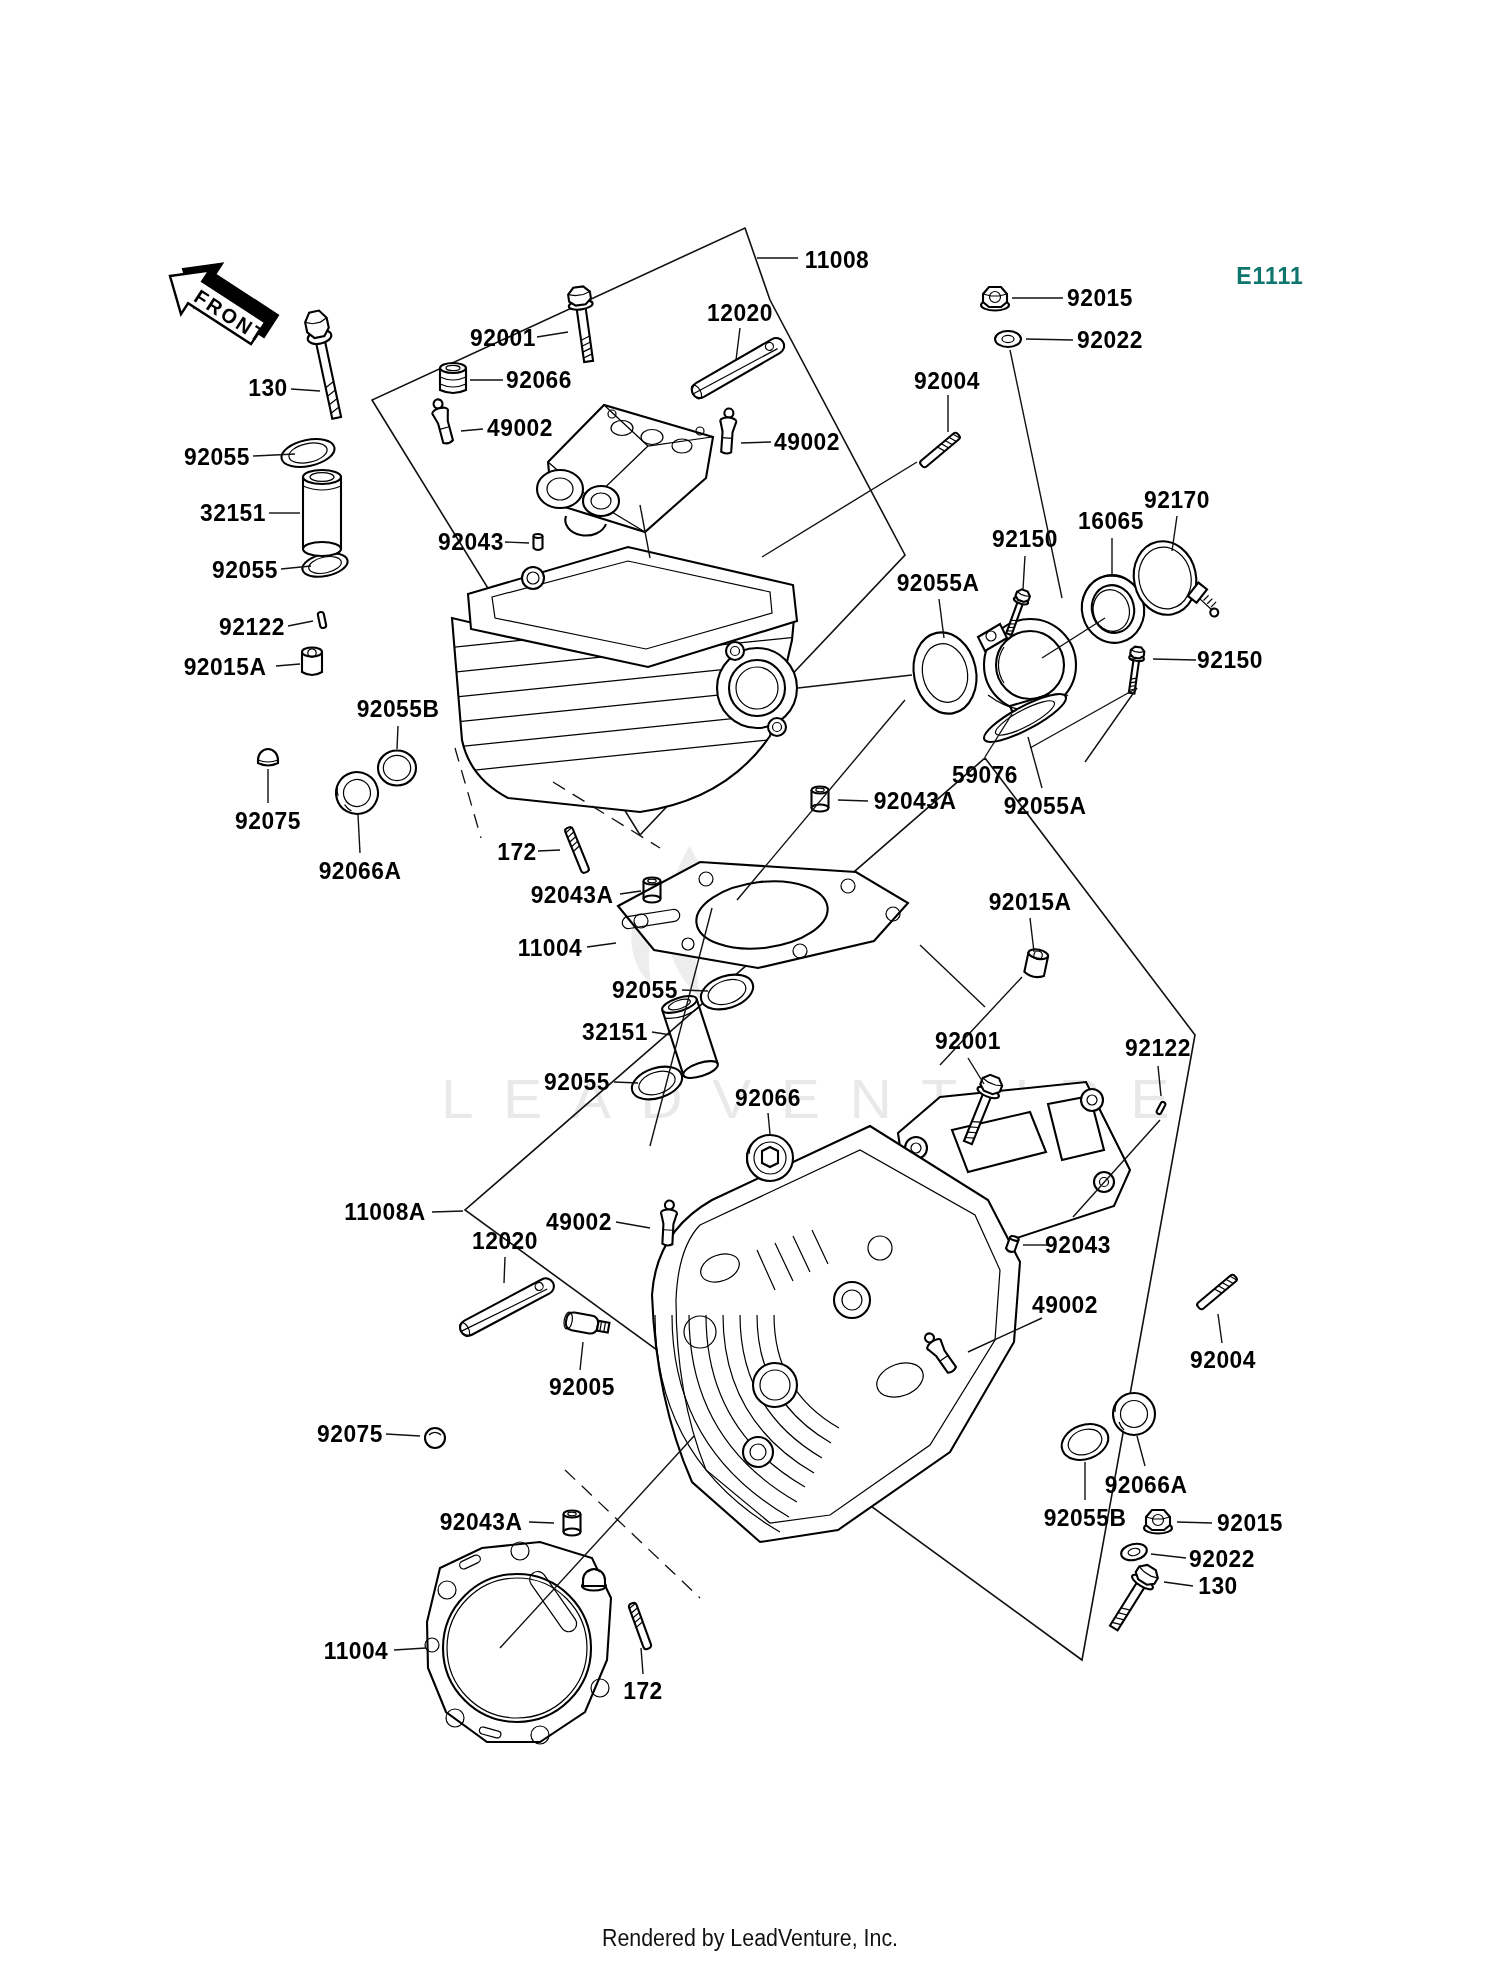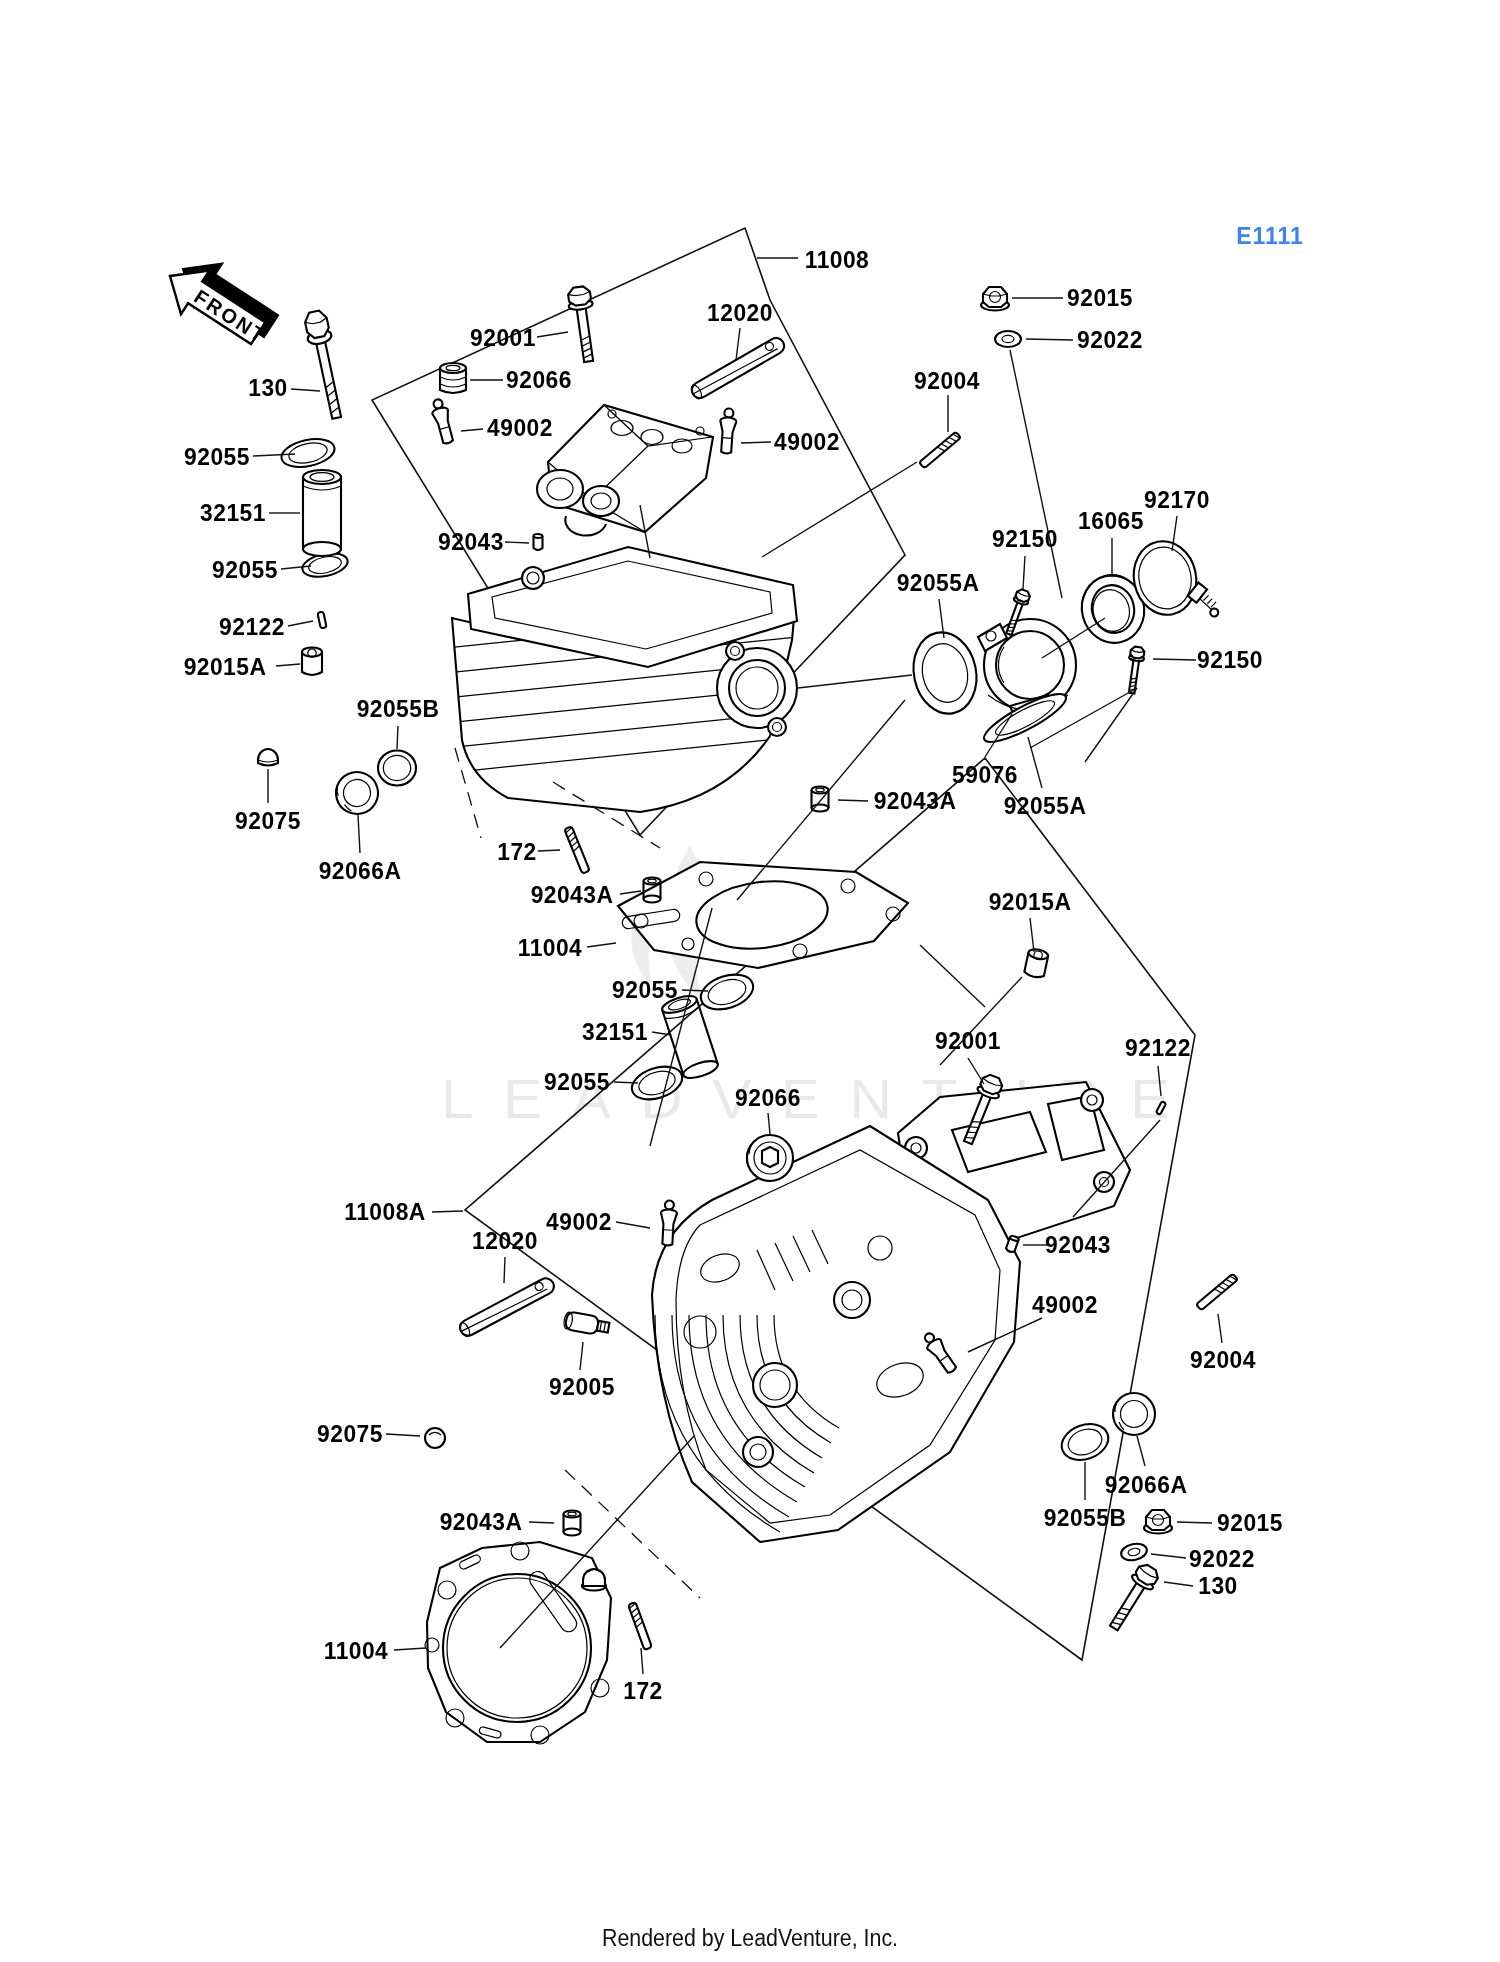--- a/index.html
+++ b/index.html
@@ -4,21 +4,21 @@
 <style>
   html,body{margin:0;padding:0;background:#fff;}
   #stage{position:relative;width:1500px;height:1962px;background:#fff;overflow:hidden;
          font-family:"Liberation Sans",sans-serif;}
   #stage > *{position:absolute;}
   svg{left:0;top:0;}
   .plabel{position:absolute;transform:translate(-50%,-50%) scaleX(.95);
           font:bold 24px "Liberation Sans",sans-serif;letter-spacing:.5px;color:#000;
           white-space:nowrap;cursor:pointer;}
   #code-label{position:absolute;transform:translate(-50%,-50%);
-          font:bold 23px "Liberation Sans",sans-serif;letter-spacing:1px;color:#3b82f6;}
+          font:bold 23px "Liberation Sans",sans-serif;letter-spacing:1px;color:#0f766e;margin-top:40px;}
   #watermark{position:absolute;transform:translate(-50%,-50%) scaleX(1.05);
           font:400 56px "Liberation Sans",sans-serif;letter-spacing:28px;color:rgba(0,0,0,0.085);
           white-space:nowrap;}
   #footer{position:absolute;left:750px;top:1938px;transform:translate(-50%,-50%) scaleX(.93);
           font:400 23px "Liberation Sans",sans-serif;color:#111;white-space:nowrap;}
   .ln{stroke:#111;stroke-width:1.4;fill:none;}
   .lnd{stroke:#111;stroke-width:1.3;fill:none;stroke-dasharray:14 9;}
   .bx{stroke:#111;stroke-width:1.6;fill:none;}
   .s2{stroke:#000;stroke-width:2.1;fill:#fff;}
   .s1{stroke:#000;stroke-width:1.2;fill:none;}

